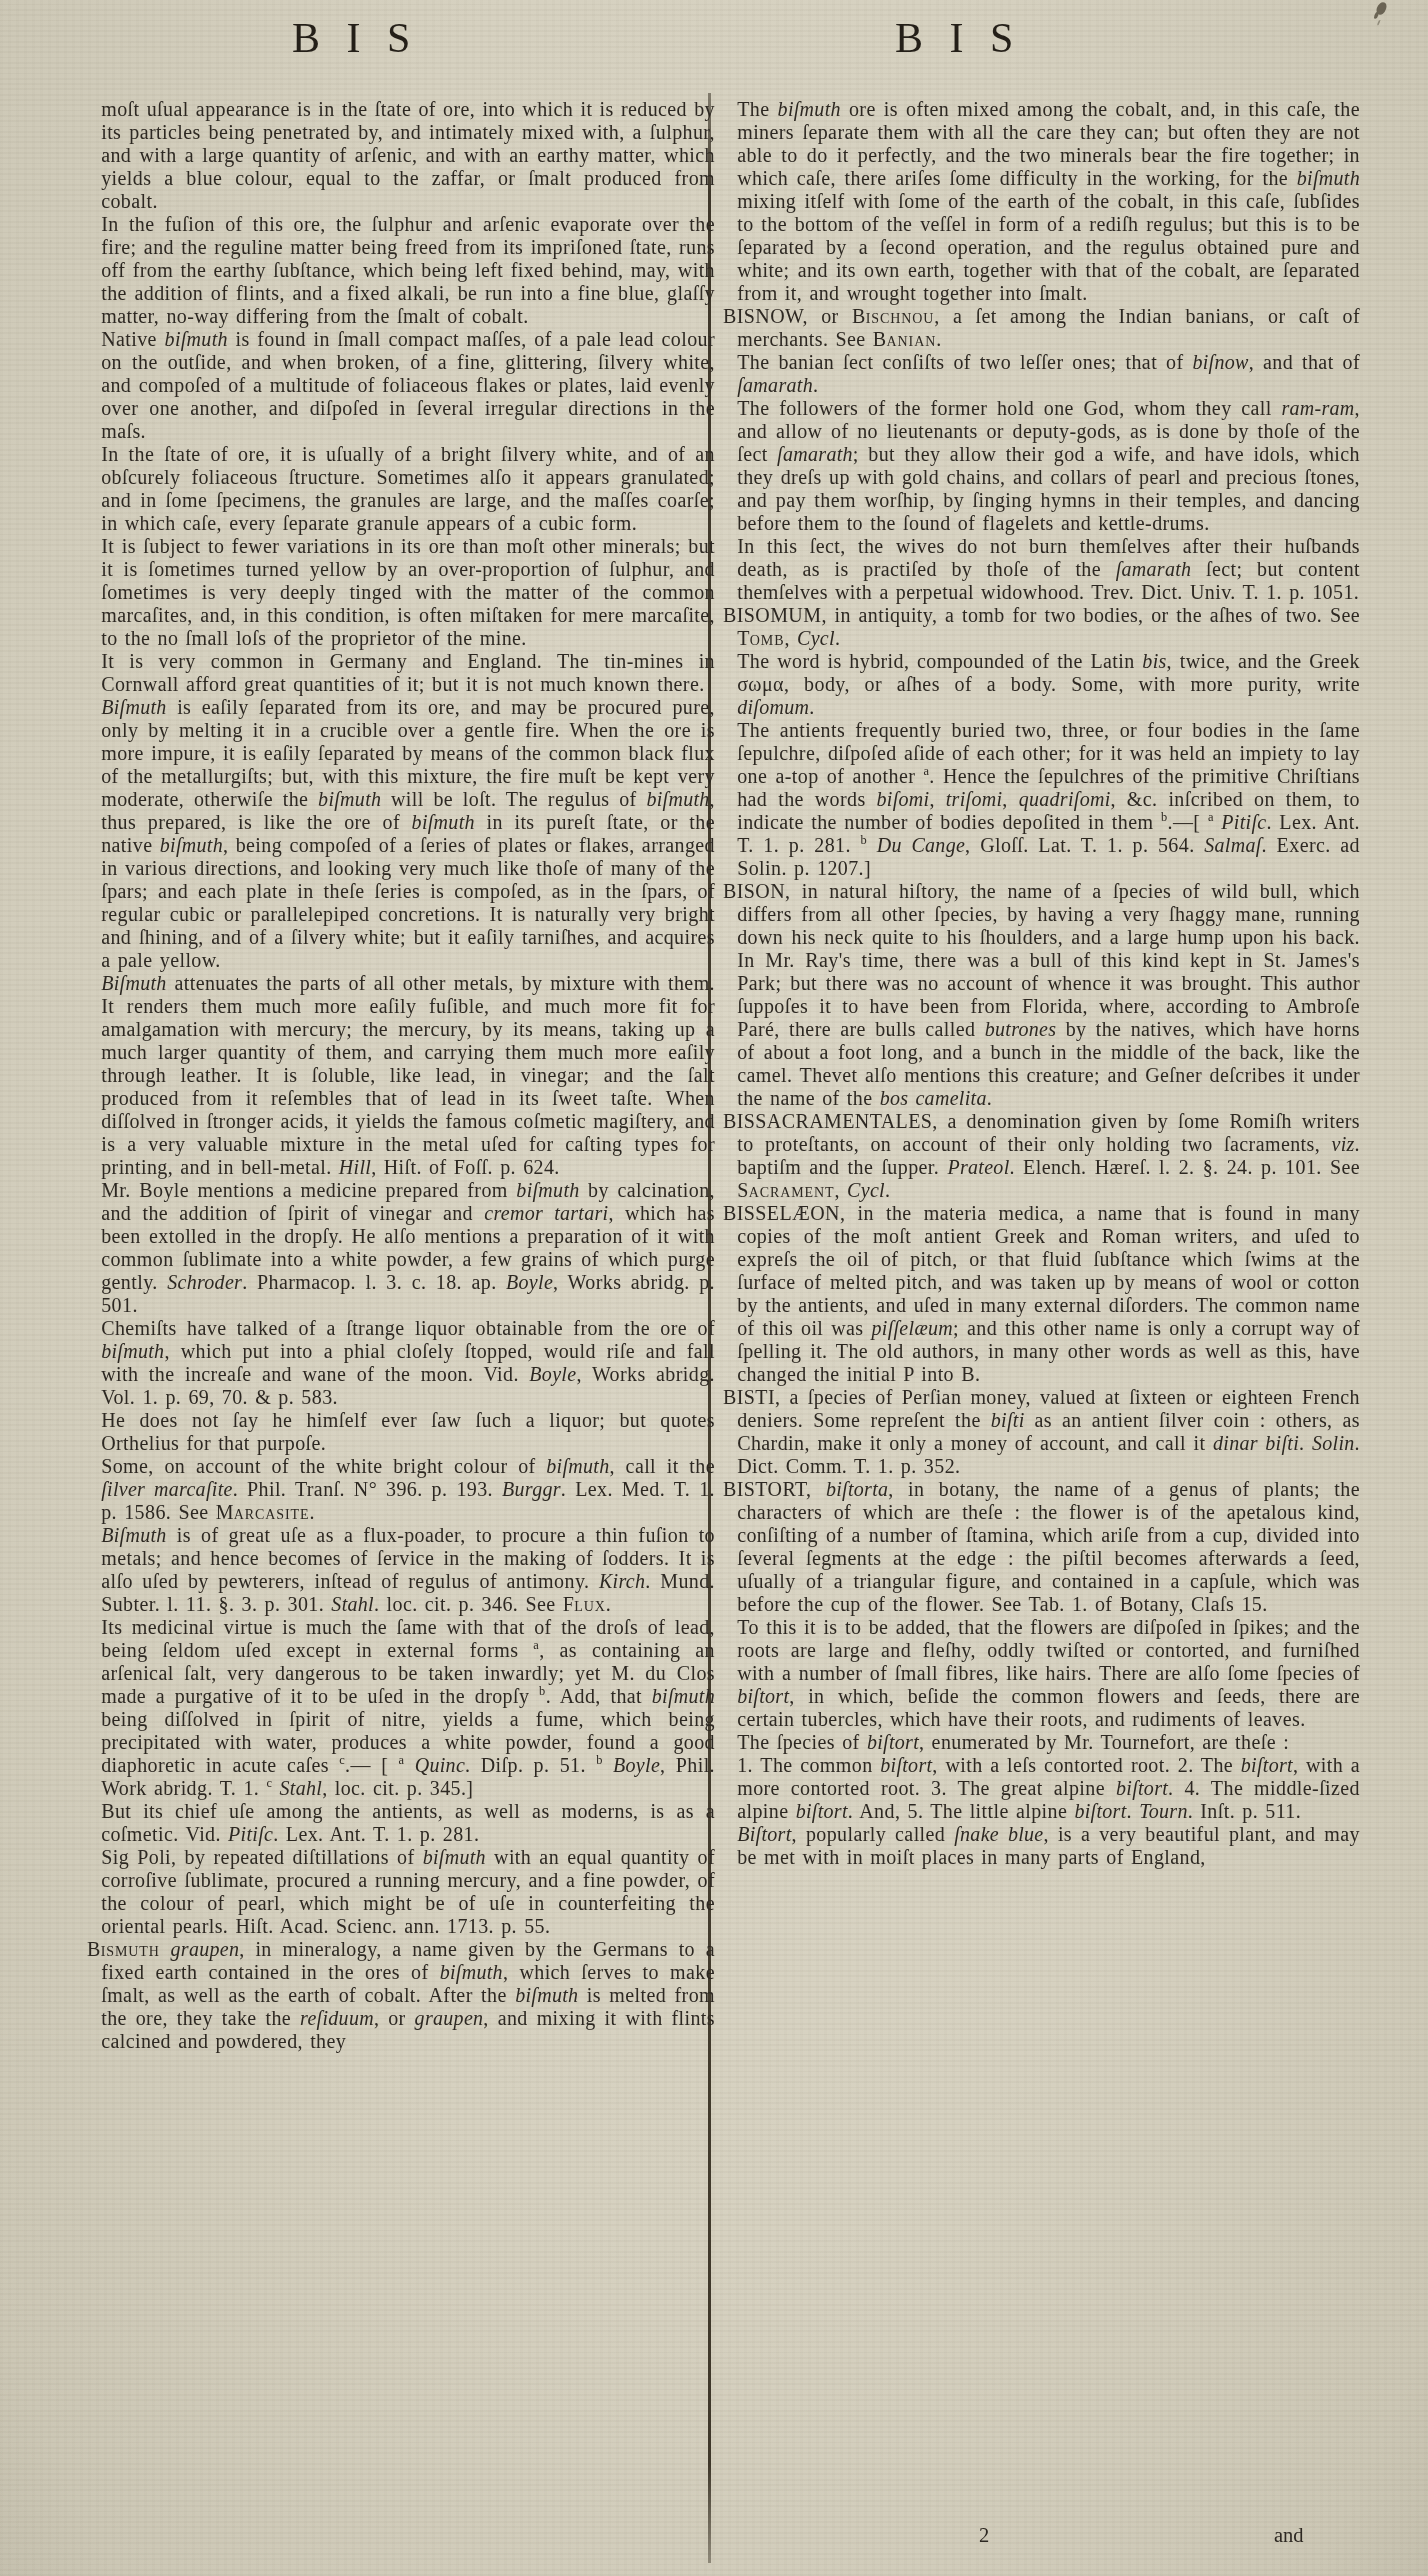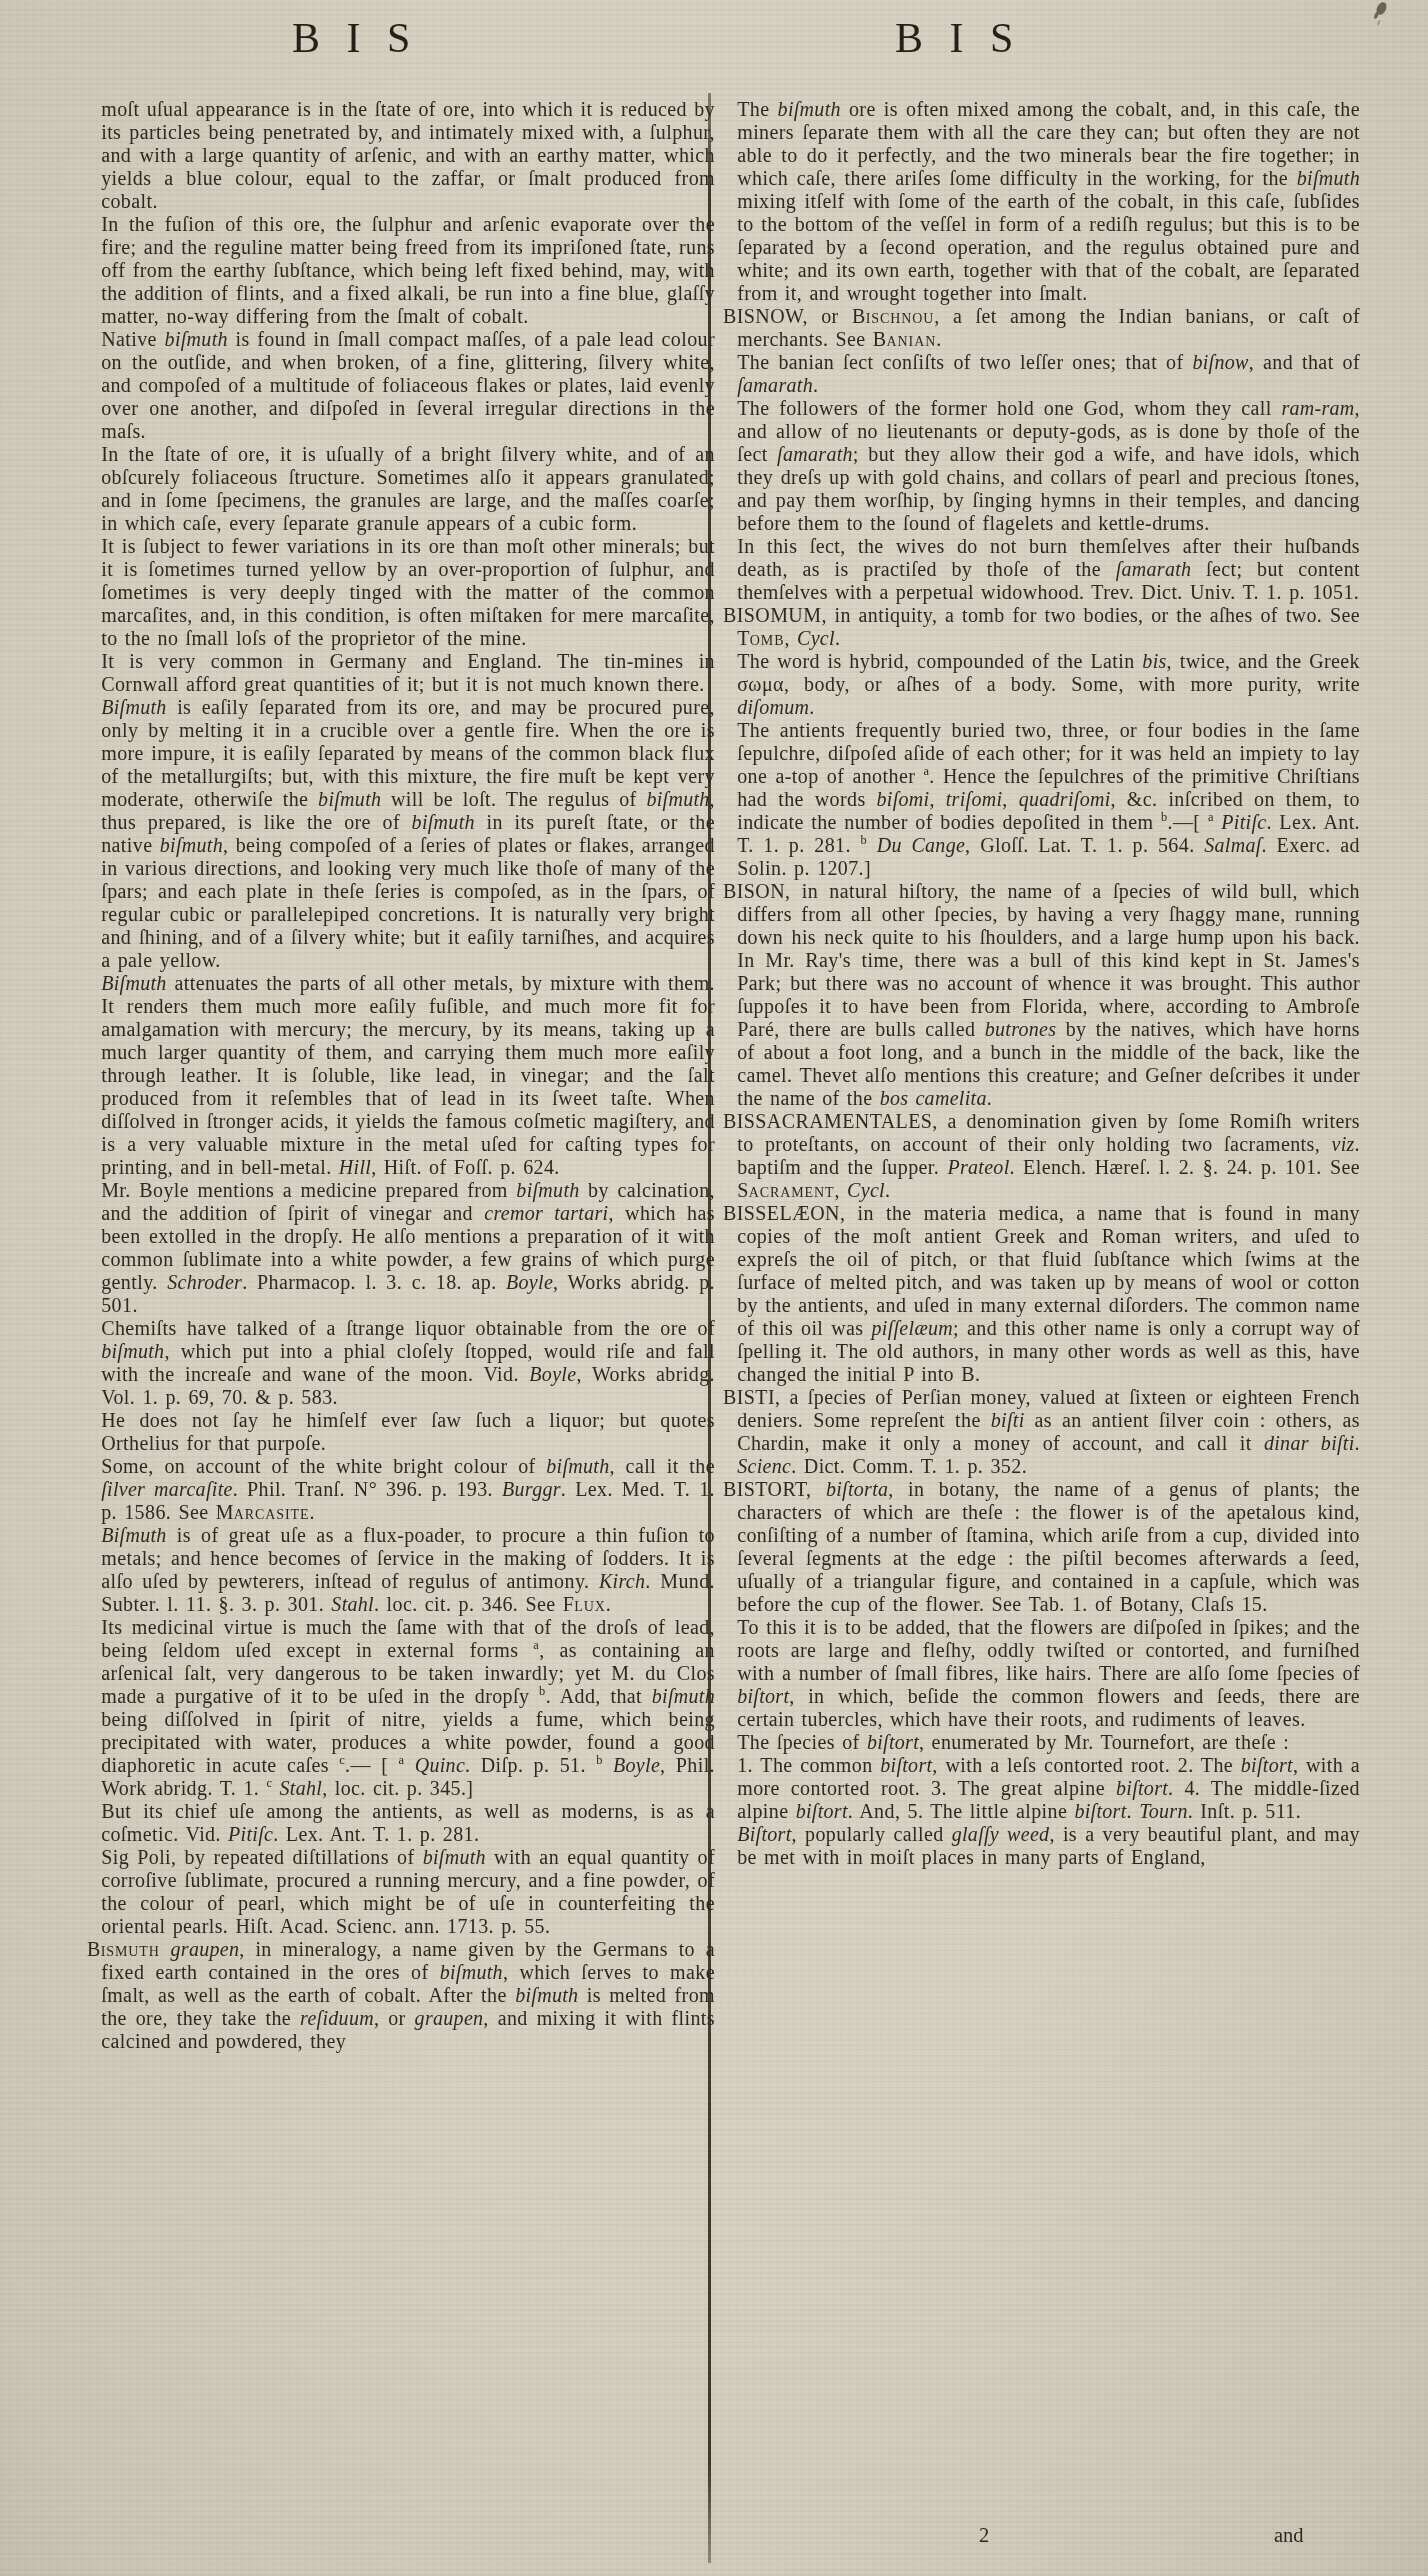--- a/index.html
+++ b/index.html
@@ -87,23 +87,23 @@
       <p class="para entry">BISNOW, or B<span class="sc">ischnou</span>, a ſet among the Indian banians, or caſt of merchants.  See B<span class="sc">anian</span>.</p>
       <p class="para">The banian ſect conſiſts of two leſſer ones; that of <i>biſnow</i>, and that of <i>ſamarath</i>.</p>
       <p class="para">The followers of the former hold one God, whom they call <i>ram-ram</i>, and allow of no lieutenants or deputy-gods, as is done by thoſe of the ſect <i>ſamarath</i>; but they allow their god a wife, and have idols, which they dreſs up with gold chains, and collars of pearl and precious ſtones, and pay them worſhip, by ſinging hymns in their temples, and dancing before them to the ſound of flagelets and kettle-drums.</p>
       <p class="para">In this ſect, the wives do not burn themſelves after their huſbands death, as is practiſed by thoſe of the <i>ſamarath</i> ſect; but content themſelves with a perpetual widowhood.  Trev. Dict. Univ. T. 1. p. 1051.</p>
       <p class="para entry">BISOMUM, in antiquity, a tomb for two bodies, or the aſhes of two.  See T<span class="sc">omb</span>, <i>Cycl</i>.</p>
       <p class="para">The word is hybrid, compounded of the Latin <i>bis</i>, twice, and the Greek σωμα, body, or aſhes of a body.  Some, with more purity, write <i>diſomum</i>.</p>
       <p class="para">The antients frequently buried two, three, or four bodies in the ſame ſepulchre, diſpoſed aſide of each other; for it was held an impiety to lay one a-top of another <sup>a</sup>.  Hence the ſepulchres of the primitive Chriſtians had the words <i>biſomi</i>, <i>triſomi</i>, <i>quadriſomi</i>, &amp;c. inſcribed on them, to indicate the number of bodies depoſited in them <sup>b</sup>.—[ <sup>a</sup> <i>Pitiſc</i>. Lex. Ant. T. 1. p. 281.  <sup>b</sup> <i>Du Cange</i>, Gloſſ. Lat. T. 1. p. 564.  <i>Salmaſ</i>. Exerc. ad Solin. p. 1207.]</p>
       <p class="para entry">BISON, in natural hiſtory, the name of a ſpecies of wild bull, which differs from all other ſpecies, by having a very ſhaggy mane, running down his neck quite to his ſhoulders, and a large hump upon his back.  In Mr. Ray's time, there was a bull of this kind kept in St. James's Park; but there was no account of whence it was brought.  This author ſuppoſes it to have been from Florida, where, according to Ambroſe Paré, there are bulls called <i>butrones</i> by the natives, which have horns of about a foot long, and a bunch in the middle of the back, like the camel.  Thevet alſo mentions this creature; and Geſner deſcribes it under the name of the <i>bos camelita</i>.</p>
       <p class="para entry">BISSACRAMENTALES, a denomination given by ſome Romiſh writers to proteſtants, on account of their only holding two ſacraments, <i>viz</i>. baptiſm and the ſupper.  <i>Prateol</i>. Elench. Hæreſ. l. 2. §. 24. p. 101.  See S<span class="sc">acrament</span>, <i>Cycl</i>.</p>
       <p class="para entry">BISSELÆON, in the materia medica, a name that is found in many copies of the moſt antient Greek and Roman writers, and uſed to expreſs the oil of pitch, or that fluid ſubſtance which ſwims at the ſurface of melted pitch, and was taken up by means of wool or cotton by the antients, and uſed in many external diſorders.  The common name of this oil was <i>piſſelæum</i>; and this other name is only a corrupt way of ſpelling it.  The old authors, in many other words as well as this, have changed the initial P into B.</p>
-      <p class="para entry">BISTI, a ſpecies of Perſian money, valued at ſixteen or eighteen French deniers.  Some repreſent the <i>biſti</i> as an antient ſilver coin : others, as Chardin, make it only a money of account, and call it <i>dinar biſti</i>.  <i>Scienc</i>. Dict. Comm. T. 1. p. 352.</p>
+      <p class="para entry">BISTI, a ſpecies of Perſian money, valued at ſixteen or eighteen French deniers.  Some repreſent the <i>biſti</i> as an antient ſilver coin : others, as Chardin, make it only a money of account, and call it <i>dinar biſti</i>.  <i>Solin</i>. Dict. Comm. T. 1. p. 352.</p>
       <p class="para entry">BISTORT, <i>biſtorta</i>, in botany, the name of a genus of plants; the characters of which are theſe : the flower is of the apetalous kind, conſiſting of a number of ſtamina, which ariſe from a cup, divided into ſeveral ſegments at the edge : the piſtil becomes afterwards a ſeed, uſually of a triangular figure, and contained in a capſule, which was before the cup of the flower.  See Tab. 1. of Botany, Claſs 15.</p>
       <p class="para">To this it is to be added, that the flowers are diſpoſed in ſpikes; and the roots are large and fleſhy, oddly twiſted or contorted, and furniſhed with a number of ſmall fibres, like hairs.  There are alſo ſome ſpecies of <i>biſtort</i>, in which, beſide the common flowers and ſeeds, there are certain tubercles, which have their roots, and rudiments of leaves.</p>
       <p class="para">The ſpecies of <i>biſtort</i>, enumerated by Mr. Tournefort, are theſe :</p>
       <p class="para">1. The common <i>biſtort</i>, with a leſs contorted root.  2. The <i>biſtort</i>, with a more contorted root.  3. The great alpine <i>biſtort</i>.  4. The middle-ſized alpine <i>biſtort</i>.  And, 5. The little alpine <i>biſtort</i>.  <i>Tourn</i>. Inſt. p. 511.</p>
-      <p class="para"><i>Biſtort</i>, popularly called <i>glaſſy weed</i>, is a very beautiful plant, and may be met with in moiſt places in many parts of England,</p>
+      <p class="para"><i>Biſtort</i>, popularly called <i>ſnake blue</i>, is a very beautiful plant, and may be met with in moiſt places in many parts of England,</p>
     </div>
   <div class="sig">2</div>
   <div class="catchword">and</div>
 </div>
 
 
 </body></html>

